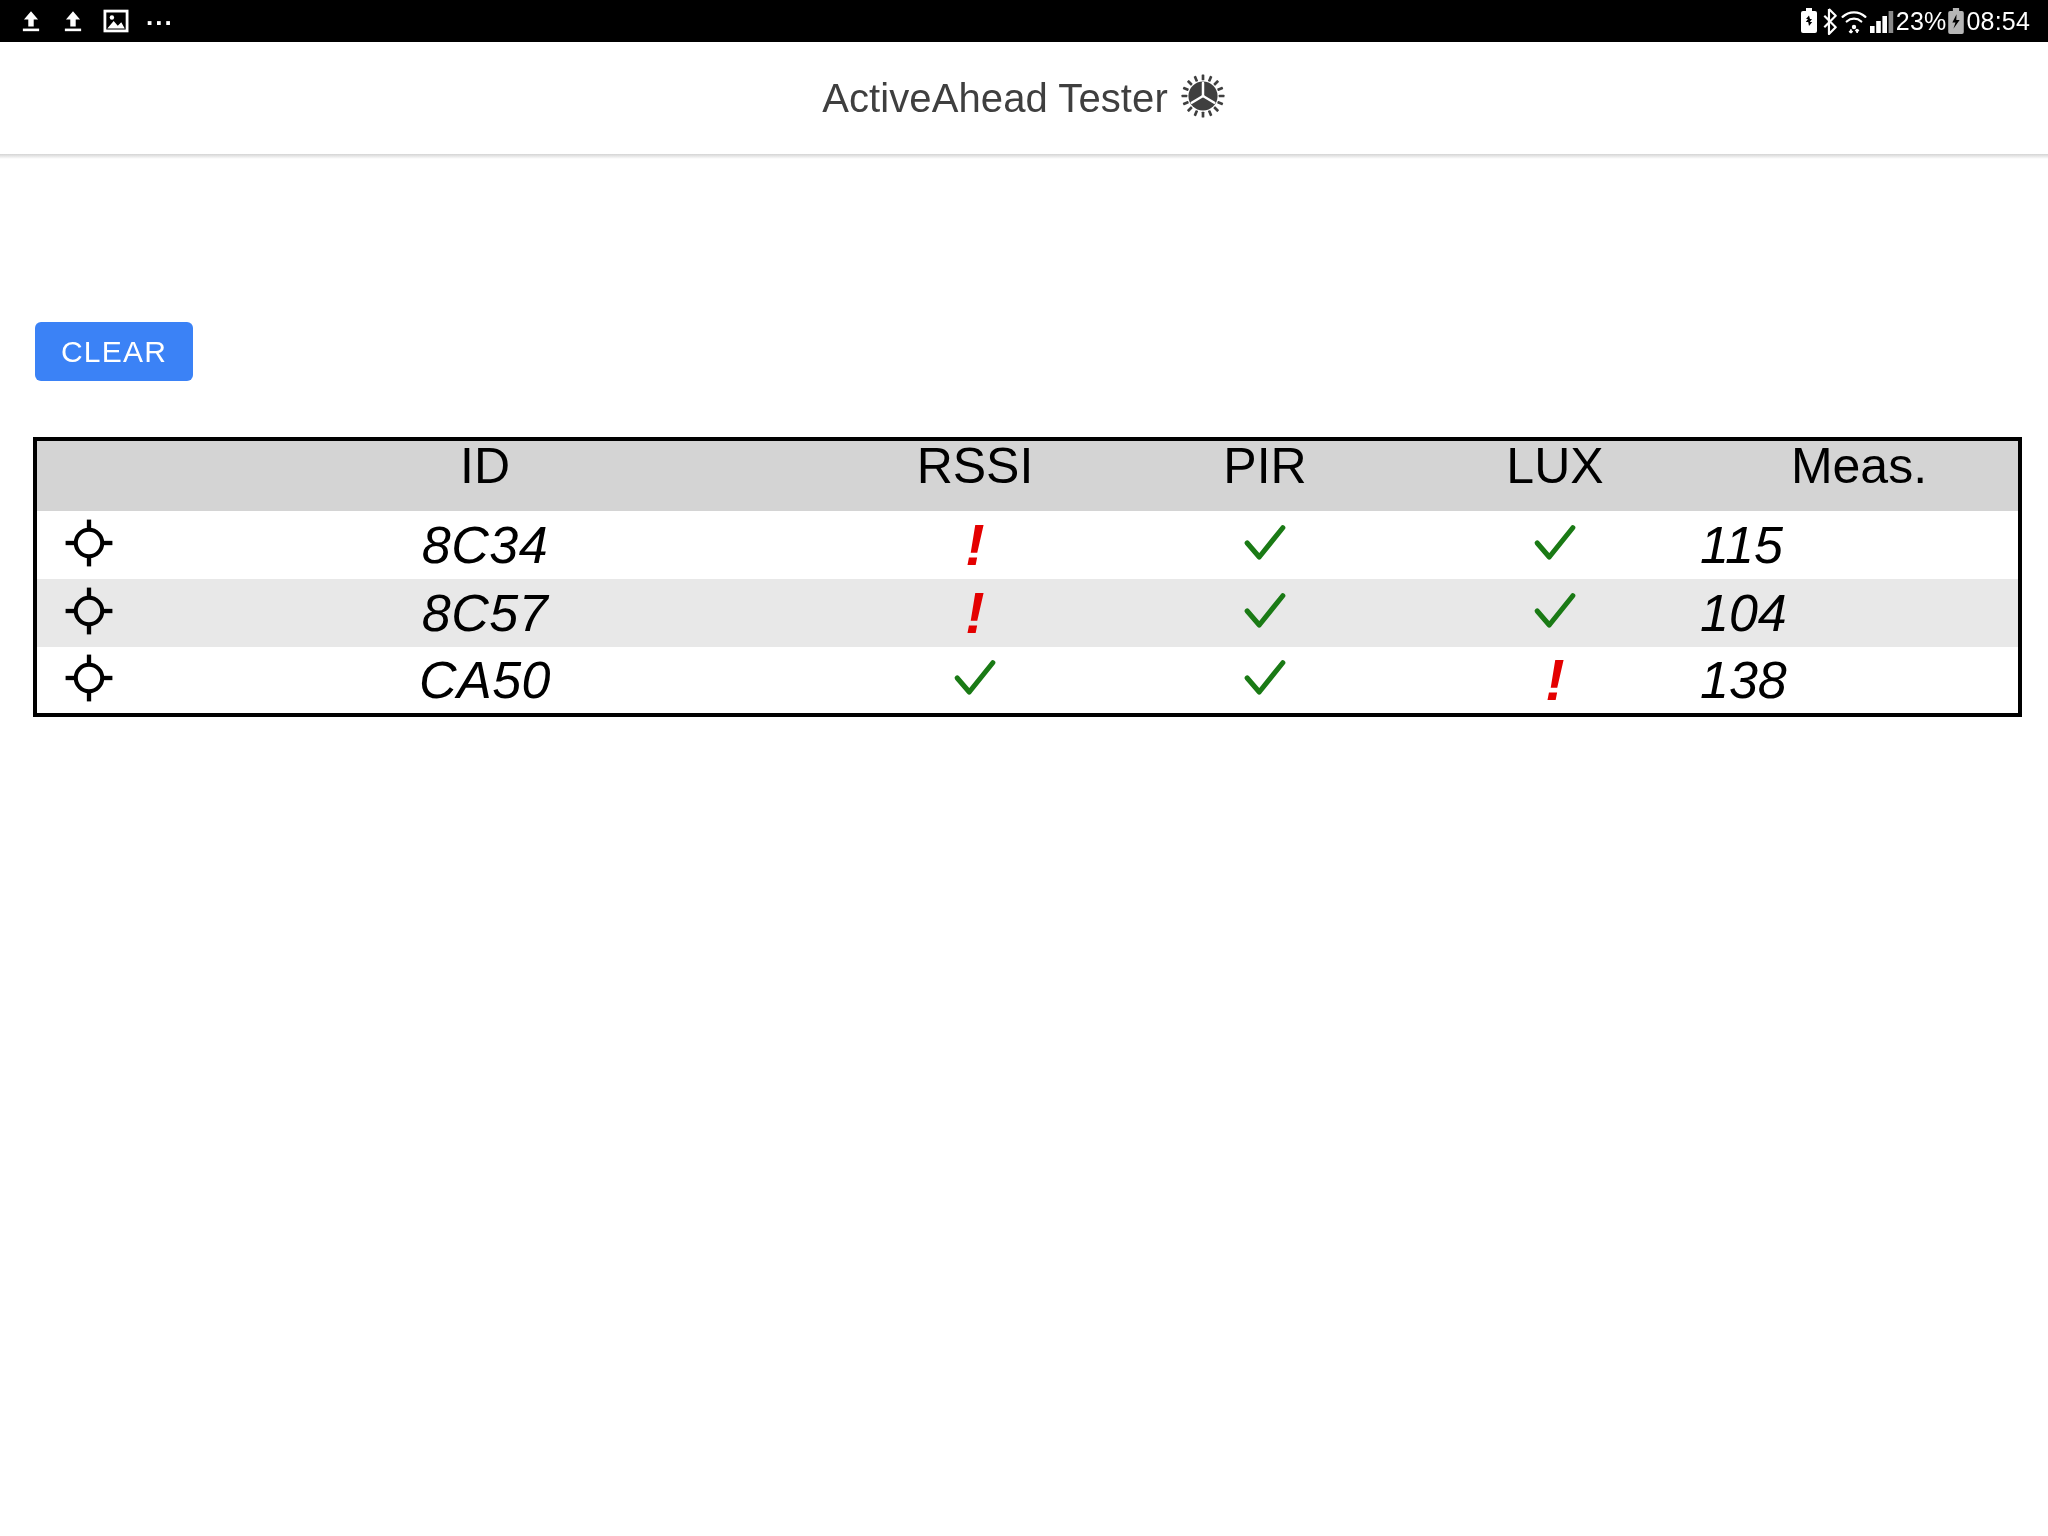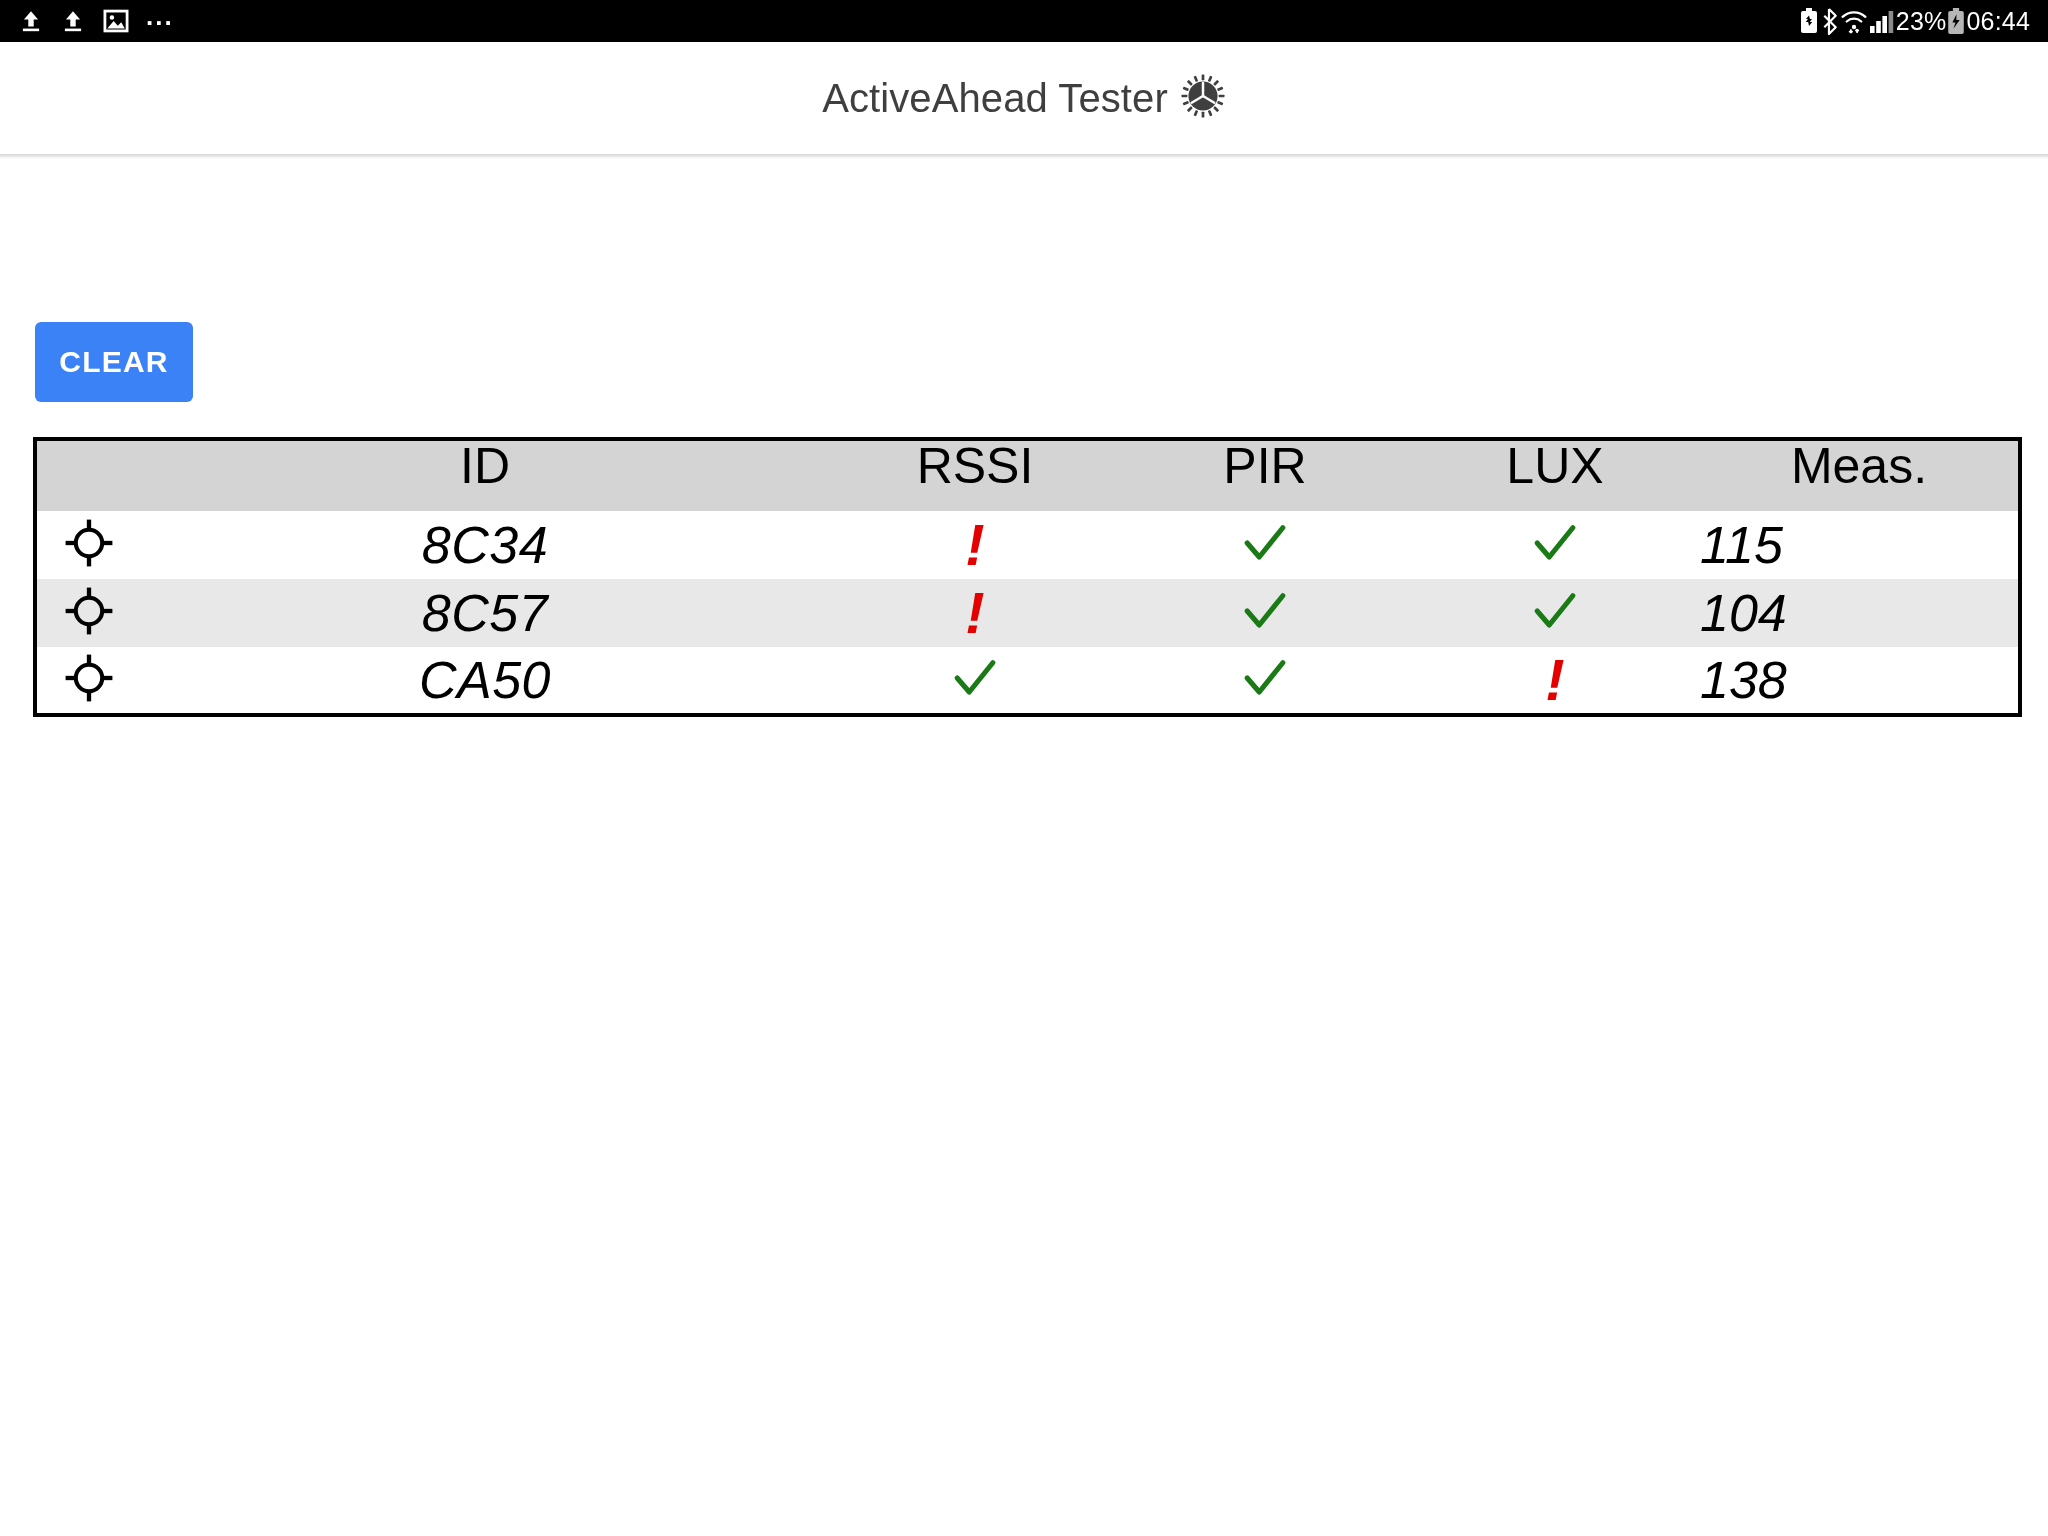--- a/index.html
+++ b/index.html
@@ -62,25 +62,25 @@
 
   .page-title {
     position:absolute; top:73px; left:33px;
     font-size:52px; color:#000000; font-weight:400;
     font-family:"Liberation Sans", sans-serif;
     letter-spacing:-0.3px;
   }
 
   .clear-btn {
     position:absolute; top:163px; left:35px;
-    width:158px; height:80px;
+    width:158px; height:59px;
     background:#3b82f6;
     border:none; border-radius:6px;
     color:#ffffff;
-    font-size:30px; font-weight:700;
+    font-size:30px; font-weight:400;
     letter-spacing:1.2px;
     font-family:"Liberation Sans", sans-serif;
     cursor:pointer;
     display:flex; align-items:center; justify-content:center;
   }
 
   
   .lum-table {
     position:absolute; top:278px; left:33px;
     width:1985px;
@@ -190,21 +190,21 @@
       </svg>
     </span>
     <span class="sb-text">23%</span>
     <span class="sb-icon">
       <svg width="20" height="27" viewBox="0 0 18 26">
         <rect x="6" y="0" width="6" height="3" fill="#b6b6b6"></rect>
         <rect x="1.5" y="3" width="15" height="22" rx="1.8" fill="#b6b6b6"></rect>
         <path d="M9.5 6 L5.5 14 h3 l-2 6 l6-8.5 h-3.2 z" fill="#000"></path>
       </svg>
     </span>
-    <span class="sb-text">06:44</span>
+    <span class="sb-text">08:54</span>
   </div>
 </div>
 
 <div class="app-bar">
   <div class="app-title">ActiveAhead Tester</div>
   <div class="gear-btn">
     <span>
       <svg width="46" height="46" viewBox="0 0 48 48">
         <g fill="#3f3f3f">
           <circle cx="24" cy="24" r="15.2"></circle>

